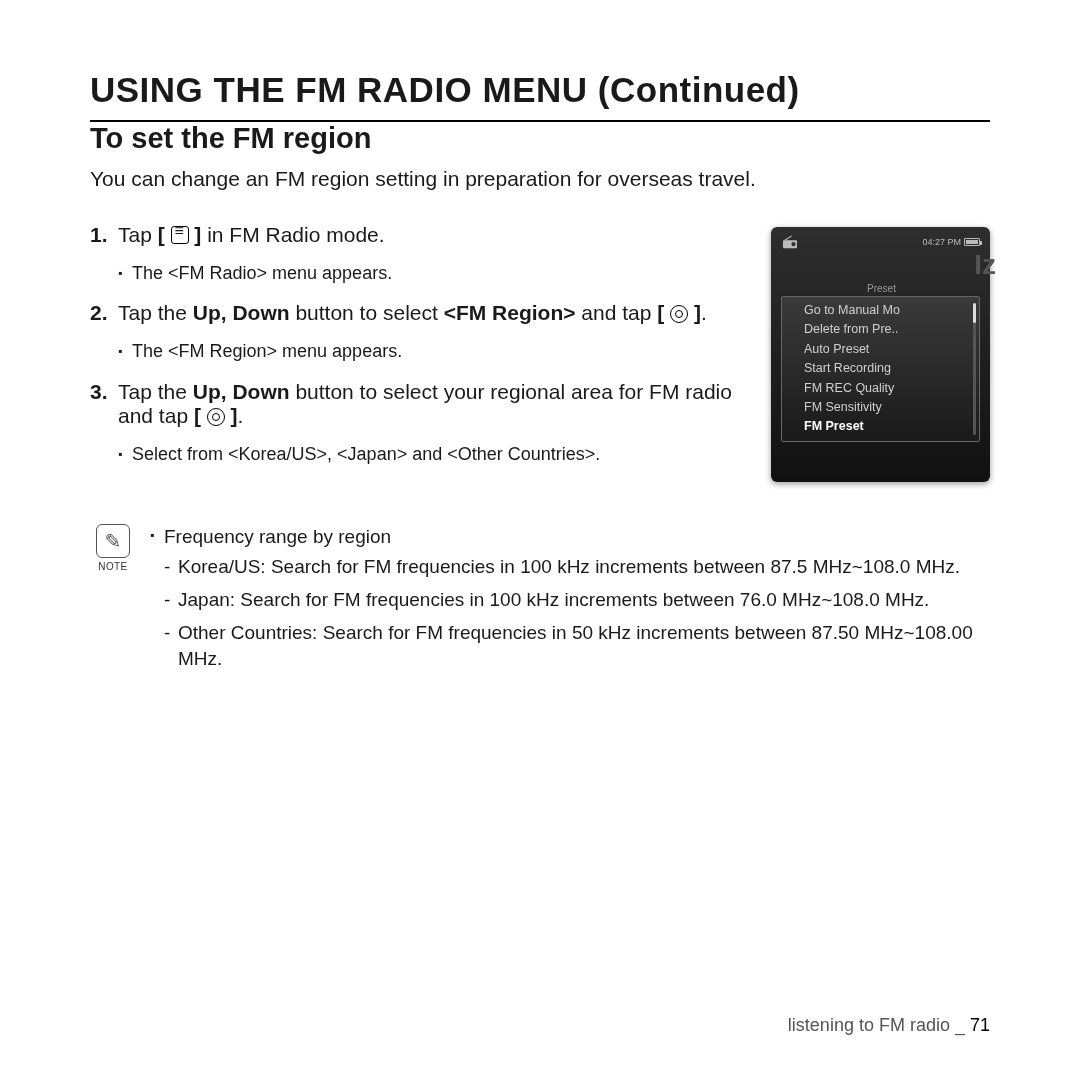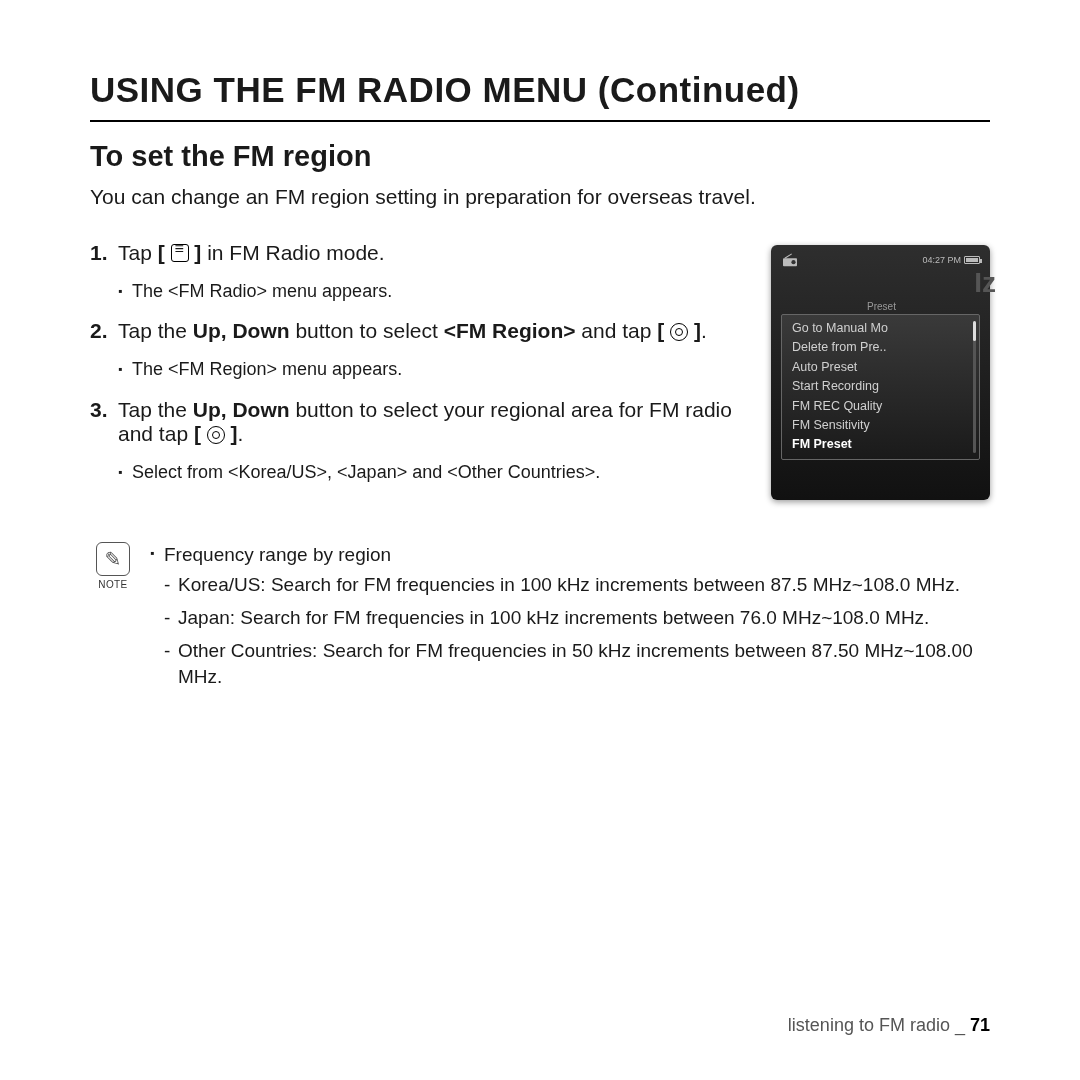--- a/index.html
+++ b/index.html
@@ -9,21 +9,20 @@
     color: #1a1a1a;
     padding: 70px 90px 50px 90px;
     position: relative;
   }
   .page-title {
     font-size: 35px;
     font-weight: bold;
     letter-spacing: 0.5px;
     border-bottom: 2px solid #000;
     padding-bottom: 10px;
-    margin-bottom: 18px;
   }
   .section-title {
     font-size: 29px;
     font-weight: bold;
     margin-bottom: 12px;
   }
   .intro {
     font-size: 21px;
     margin-bottom: 32px;
   }
@@ -106,21 +105,21 @@
   .radio-icon svg { width:100%; height:100%; }
   .batt { display:flex; align-items:center; gap:3px;}
   .batt-rect { width:16px; height:8px; border:1px solid #bbb; border-radius:1px; position:relative;}
   .batt-rect::after{content:"";position:absolute;right:-3px;top:2px;width:2px;height:4px;background:#bbb;}
   .batt-rect::before{content:"";position:absolute;left:1px;top:1px;width:12px;height:4px;background:#bbb;}
   .device-sub { font-size:10px; color:#999; margin-bottom:2px; padding-left:2px;text-align:center;}
   .menu-box {
     background: linear-gradient(#3a3a3a,#1a1a1a);
     border:1px solid #666;
     border-radius:2px;
-    padding:4px 10px;
+    padding:4px 22px;
     position:relative;
   }
   .hz-bg {
     position:absolute; right:-6px; top:22px;
     font-size:28px; color:#555; font-weight:bold;
     z-index:0;
   }
   .menu-box .item {
     font-size:12.5px;
     color:#d0d0d0;
@@ -156,21 +155,21 @@
   }
   .note-body .dash { list-style:none; margin-top:4px;}
   .note-body .dash li { position:relative; padding-left:14px; margin-bottom:6px; line-height:1.4;}
   .note-body .dash li::before { content:"-"; position:absolute; left:0;}
   .footer {
     position:absolute;
     bottom:44px; right:90px;
     font-size:18px;
     color:#555;
   }
-  .footer .pnum { font-weight:bold; color:#000;}
+  .footer .pnum { font-weight:normal; color:#000;}
 </style>
 </head>
 <body>
 
 <h1 class="page-title">USING THE FM RADIO MENU (Continued)</h1>
 <h2 class="section-title">To set the FM region</h2>
 <p class="intro">You can change an FM region setting in preparation for overseas travel.</p>
 
 <div class="content-row">
   <div class="left-col">

